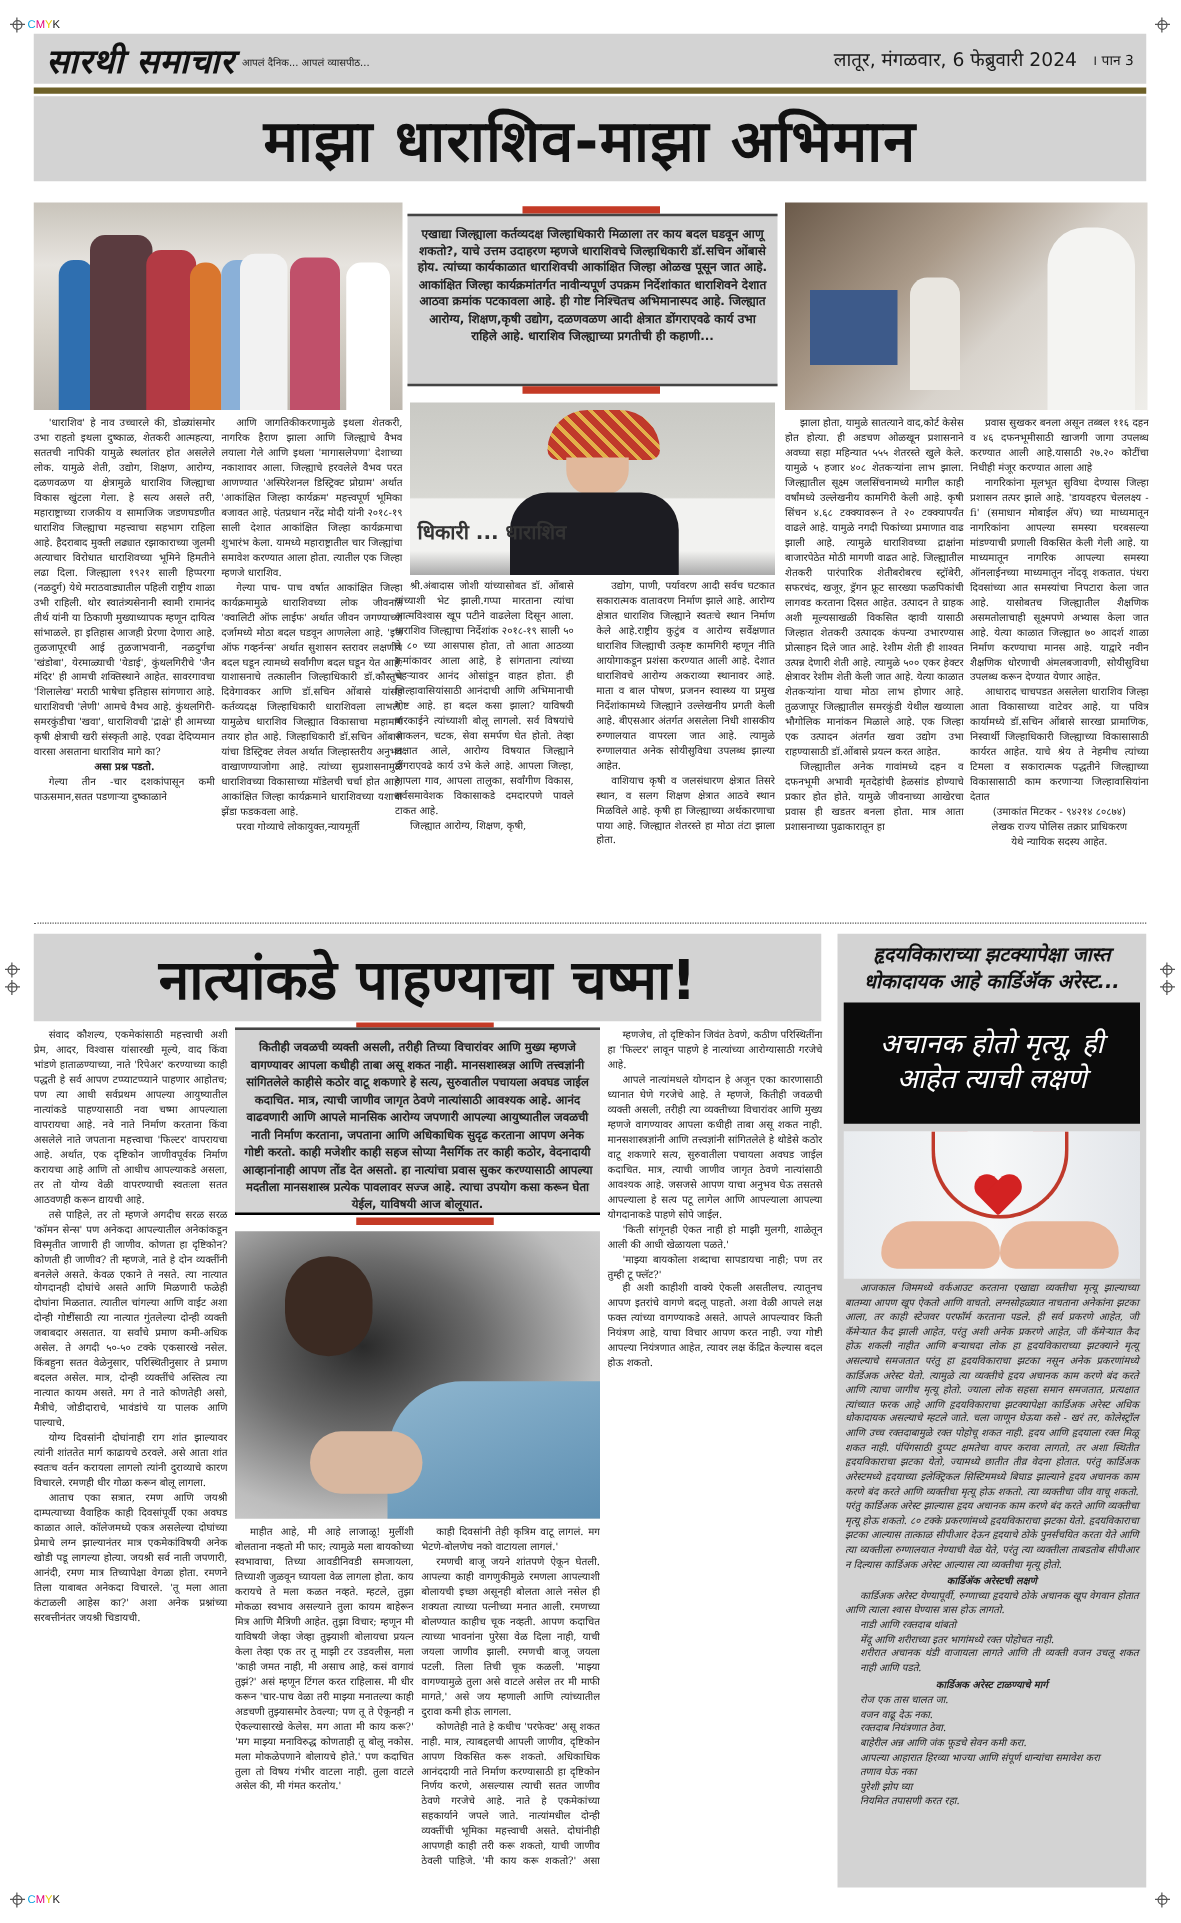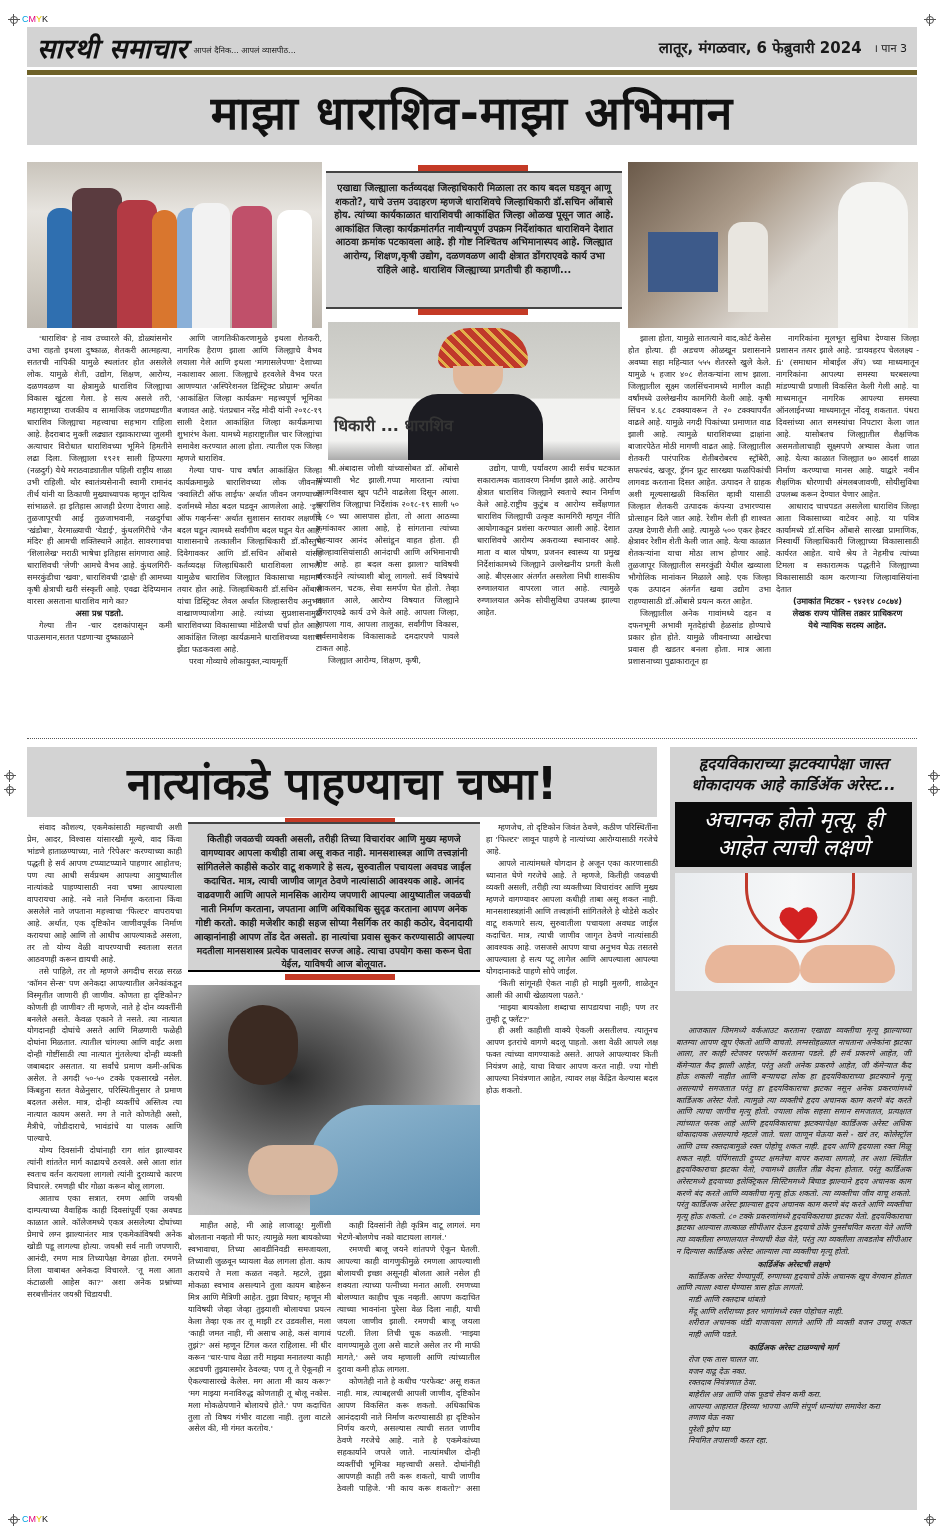--- a/index.html
+++ b/index.html
@@ -7,52 +7,52 @@
   .reg { position: absolute; width: 12px; height: 12px; }
   .reg::before { content: ""; position: absolute; left: 5px; top: 0; width: 1px; height: 12px; background: #555; }
   .reg::after { content: ""; position: absolute; left: 0; top: 5px; width: 12px; height: 1px; background: #555; }
   .reg span { position: absolute; left: 2px; top: 2px; width: 8px; height: 8px; border: 1px solid #555; border-radius: 50%; }
   .cmyk { position: absolute; font-size: 9px; font-family: "Liberation Sans", sans-serif; letter-spacing: 0; }
   .cmyk .c { color: #00a0e0; } .cmyk .m { color: #e0007a; } .cmyk .y { color: #e8c800; } .cmyk .k { color: #111; }
 
   .masthead { position: absolute; left: 27px; top: 27px; width: 890px; height: 40px; background: #d3d3d3; display: flex; align-items: center; padding: 0 10px; }
   .masthead .brand { font-family: "DejaVu Sans", sans-serif; font-weight: bold; font-size: 27px; color: #111; letter-spacing: 0.5px; font-style: italic; }
   .masthead .tagline { font-size: 8px; margin-left: 6px; margin-top: 5px; }
-  .masthead .dateline { margin-left: auto; font-size: 15px; font-weight: bold; font-family: "DejaVu Sans", sans-serif; }
+  .masthead .dateline { margin-left: auto; font-size: 15px; font-weight: normal; font-family: "DejaVu Sans", sans-serif; }
   .masthead .pg { font-size: 11px; margin-left: 12px; font-weight: normal; }
   .olive-rule { position: absolute; left: 27px; top: 70px; width: 890px; height: 5px; background: #6e6128; }
 
   .headline1 { position: absolute; left: 27px; top: 77px; width: 890px; height: 68px; background: #d3d3d3; display: flex; align-items: center; justify-content: center; }
   .headline1 h1 { font-size: 46px; font-weight: bold; color: #111; letter-spacing: 1px; }
 
   .photo { position: absolute; overflow: hidden; }
   .photo-inspection { left: 27px; top: 162px; width: 295px; height: 166px; background: linear-gradient(180deg, #c9c4bb 0%, #e7e4df 30%, #d7d2c9 60%, #bdb7ae 100%); }
   .photo-inspection .p { position: absolute; bottom: 0; border-radius: 12px 12px 0 0; }
   .photo-collector { left: 328px; top: 322px; width: 292px; height: 138px; background: linear-gradient(180deg, #c9c9c4 0%, #d8d8d3 55%, #f2f2f0 56%, #f2f2f0 86%, #aaa 100%); }
   .photo-shop { left: 628px; top: 162px; width: 290px; height: 166px; background: linear-gradient(135deg, #6b5a4a 0%, #a99988 35%, #d8d3cc 60%, #efeeea 100%); }
 
   .callout1 { position: absolute; left: 326px; top: 171px; width: 296px; height: 138px; background: #d3d3d3; border-top: 2px solid #444; border-bottom: 2px solid #444; padding: 8px 8px; text-align: center; font-size: 9.6px; line-height: 1.42; font-weight: bold; color: #222; }
   .redbar { position: absolute; height: 6px; background: #c43a26; }
 
   .col { position: absolute; font-size: 8.1px; line-height: 1.48; text-align: justify; color: #222; overflow: hidden; font-family: "DejaVu Serif", serif; }
   .col p { text-indent: 12px; }
   .col .center { text-align: center; font-weight: bold; text-indent: 0; }
-  .col .sig { text-align: center; font-weight: bold; text-indent: 0; font-family: "DejaVu Sans", sans-serif; }
+  .col .sig { text-align: center; font-weight: normal; text-indent: 0; font-family: "DejaVu Sans", sans-serif; }
   .dotted { position: absolute; left: 27px; top: 738px; width: 890px; border-top: 1px dotted #555; }
 
   .headline2 { position: absolute; left: 27px; top: 747px; width: 630px; height: 70px; background: #d3d3d3; display: flex; align-items: center; justify-content: center; }
   .headline2 h2 { font-size: 44px; font-weight: bold; color: #111; font-family: "DejaVu Sans", sans-serif; }
 
   .callout2 { position: absolute; left: 188px; top: 822px; width: 292px; height: 150px; background: #d3d3d3; border-top: 2px solid #444; border-bottom: 2px solid #000000; padding: 8px 6px; text-align: center; font-size: 9.3px; line-height: 1.5; font-weight: bold; color: #222; }
   .photo-couple { left: 188px; top: 985px; width: 292px; height: 230px; background: radial-gradient(ellipse at 35% 40%, #2a2a2a 0%, #6a6a6a 35%, #bdbdbd 70%, #d9d9d9 100%); }
   .photo-couple .shirt { position: absolute; right: 0; bottom: 0; width: 170px; height: 110px; background: linear-gradient(160deg, #8fb6cf, #5d8fb2); border-radius: 60px 0 0 0; }
 
   .side { position: absolute; left: 670px; top: 747px; width: 247px; height: 763px; background: #d3d3d3; font-style: italic; }
   .side .kicker { text-align: center; font-size: 15.5px; font-weight: bold; line-height: 1.35; padding-top: 7px; color: #111; }
-  .side .blackbox { margin: 6px 5px 0 5px; background: #0b0b0b; color: #fff; text-align: center; font-size: 22px; line-height: 1.3; padding: 4px 4px; }
+  .side .blackbox { margin: 6px 5px 0 5px; background: #0b0b0b; color: #fff; text-align: center; font-size: 22px; line-height: 1.3; padding: 20px 4px; }
   .side .heart-photo { margin: 6px 5px 0 5px; height: 118px; position: relative; background: linear-gradient(90deg, #e9ecef 0%, #f6f7f8 50%, #e3e6ea 100%); overflow: hidden; }
   .heart-photo .steth { position: absolute; left: 70px; top: 0; width: 110px; height: 70px; border: 3px solid #c0392b; border-top: none; border-radius: 0 0 55px 55px; }
   .heart-photo .hand { position: absolute; bottom: 8px; width: 95px; height: 38px; background: #e8b69a; border-radius: 40px 40px 20px 20px; }
   .heart-photo .heart { position: absolute; left: 104px; top: 35px; width: 38px; height: 38px; }
   .heart-photo .heart::before, .heart-photo .heart::after { content: ""; position: absolute; top: 0; width: 20px; height: 32px; background: #d32222; border-radius: 20px 20px 0 0; }
   .heart-photo .heart::before { left: 19px; transform: rotate(-45deg); transform-origin: 0 100%; }
   .heart-photo .heart::after { left: 0; transform: rotate(45deg); transform-origin: 100% 100%; }
   .side .body { position: absolute; left: 6px; top: 278px; width: 235px; font-size: 7.9px; line-height: 1.47; text-align: justify; font-family: "DejaVu Serif", serif; color: #222; }
   .side .body p { text-indent: 12px; }
   .side .body .sub { text-align: center; text-indent: 0; font-weight: bold; margin-top: 2px; }
@@ -139,26 +139,28 @@
   <p>आणि जागतिकीकरणामुळे इथला शेतकरी, नागरिक हैराण झाला आणि जिल्ह्याचे वैभव लयाला गेले आणि इथला 'मागासलेपणा' देशाच्या नकाशावर आला. जिल्ह्याचे हरवलेले वैभव परत आणण्यात 'अस्पिरेशनल डिस्ट्रिक्ट प्रोग्राम' अर्थात 'आकांक्षित जिल्हा कार्यक्रम' महत्त्वपूर्ण भूमिका बजावत आहे. पंतप्रधान नरेंद्र मोदी यांनी २०१८-१९ साली देशात आकांक्षित जिल्हा कार्यक्रमाचा शुभारंभ केला. यामध्ये महाराष्ट्रातील चार जिल्ह्यांचा समावेश करण्यात आला होता. त्यातील एक जिल्हा म्हणजे धाराशिव.</p>
   <p>गेल्या पाच- पाच वर्षात आकांक्षित जिल्हा कार्यक्रमामुळे धाराशिवच्या लोक जीवनात 'क्वालिटी ऑफ लाईफ' अर्थात जीवन जगण्याच्या दर्जामध्ये मोठा बदल घडवून आणलेला आहे. 'इज ऑफ गव्हर्नन्स' अर्थात सुशासन स्तरावर लक्षणीय बदल घडून त्यामध्ये सर्वांगीण बदल घडून येत आहे. याशासनाचे तत्कालीन जिल्हाधिकारी डॉ.कौस्तुभ दिवेगावकर आणि डॉ.सचिन ओंबासे यांसह कर्तव्यदक्ष जिल्हाधिकारी धाराशिवला लाभले. यामुळेच धाराशिव जिल्ह्यात विकासाचा महामार्ग तयार होत आहे. जिल्हाधिकारी डॉ.सचिन ओंबासे यांचा डिस्ट्रिक्ट लेवल अर्थात जिल्हास्तरीय अनुभव वाखाणण्याजोगा आहे. त्यांच्या सुप्रशासनामुळे धाराशिवच्या विकासाच्या मॉडेलची चर्चा होत आहे. आकांक्षित जिल्हा कार्यक्रमाने धाराशिवच्या यशाचा झेंडा फडकवला आहे.</p>
   <p>परवा गोव्याचे लोकायुक्त,न्यायमूर्ती</p>
 </div>
 <div class="col" style="left:316px;top:463px;width:143px;height:270px;">
   <p>श्री.अंबादास जोशी यांच्यासोबत डॉ. ओंबासे यांच्याशी भेट झाली.गप्पा मारताना त्यांचा आत्मविश्वास खूप पटीने वाढलेला दिसून आला. धाराशिव जिल्ह्याचा निर्देशांक २०१८-१९ साली ५० ते ८० च्या आसपास होता, तो आता आठव्या क्रमांकावर आला आहे, हे सांगताना त्यांच्या चेहऱ्यावर आनंद ओसांडून वाहत होता. ही जिल्हावासियांसाठी आनंदाची आणि अभिमानाची गोष्ट आहे. हा बदल कसा झाला? याविषयी बारकाईने त्यांच्याशी बोलू लागलो. सर्व विषयांचे आकलन, चटक, सेवा समर्पण घेत होतो. तेव्हा लक्षात आले, आरोग्य विषयात जिल्ह्याने डोंगराएवढे कार्य उभे केले आहे. आपला जिल्हा, आपला गाव, आपला तालुका, सर्वांगीण विकास, सर्वसमावेशक विकासाकडे दमदारपणे पावले टाकत आहे.</p>
   <p>जिल्ह्यात आरोग्य, शिक्षण, कृषी,</p>
 </div>
 <div class="col" style="left:477px;top:463px;width:143px;height:270px;">
   <p>उद्योग, पाणी, पर्यावरण आदी सर्वच घटकात सकारात्मक वातावरण निर्माण झाले आहे. आरोग्य क्षेत्रात धाराशिव जिल्ह्याने स्वतःचे स्थान निर्माण केले आहे.राष्ट्रीय कुटुंब व आरोग्य सर्वेक्षणात धाराशिव जिल्ह्याची उत्कृष्ट कामगिरी म्हणून नीति आयोगाकडून प्रशंसा करण्यात आली आहे. देशात धाराशिवचे आरोग्य अकराव्या स्थानावर आहे. माता व बाल पोषण, प्रजनन स्वास्थ्य या प्रमुख निर्देशांकामध्ये जिल्ह्याने उल्लेखनीय प्रगती केली आहे. बीएसआर अंतर्गत असलेला निधी शासकीय रुग्णालयात वापरला जात आहे. त्यामुळे रुग्णालयात अनेक सोयीसुविधा उपलब्ध झाल्या आहेत.</p>
+  <p>वाशियाच कृषी व जलसंधारण क्षेत्रात तिसरे स्थान, व सलग शिक्षण क्षेत्रात आठवे स्थान मिळविले आहे. कृषी हा जिल्ह्याच्या अर्थकारणाचा पाया आहे. जिल्ह्यात शेतरस्ते हा मोठा तंटा झाला होता.</p>
 </div>
 <div class="col" style="left:628px;top:333px;width:143px;height:400px;">
   <p>झाला होता, यामुळे सातत्याने वाद,कोर्ट केसेस होत होत्या. ही अडचण ओळखून प्रशासनाने अवघ्या सहा महिन्यात ५५५ शेतरस्ते खुले केले. यामुळे ५ हजार ४०८ शेतकऱ्यांना लाभ झाला. जिल्ह्यातील सूक्ष्म जलसिंचनामध्ये मागील काही वर्षांमध्ये उल्लेखनीय कामगिरी केली आहे. कृषी सिंचन ४.६८ टक्क्यावरून ते २० टक्क्यापर्यंत वाढले आहे. यामुळे नगदी पिकांच्या प्रमाणात वाढ झाली आहे. त्यामुळे धाराशिवच्या द्राक्षांना बाजारपेठेत मोठी मागणी वाढत आहे. जिल्ह्यातील शेतकरी पारंपारिक शेतीबरोबरच स्ट्रॉबेरी, सफरचंद, खजूर, ड्रॅगन फ्रूट सारख्या फळपिकांची लागवड करताना दिसत आहेत. उत्पादन ते ग्राहक अशी मूल्यसाखळी विकसित व्हावी यासाठी जिल्हात शेतकरी उत्पादक कंपन्या उभारण्यास प्रोत्साहन दिले जात आहे. रेशीम शेती ही शाश्वत उत्पन्न देणारी शेती आहे. त्यामुळे ५०० एकर हेक्टर क्षेत्रावर रेशीम शेती केली जात आहे. येत्या काळात शेतकऱ्यांना याचा मोठा लाभ होणार आहे. तुळजापूर जिल्ह्यातील समरकुंडी येथील खव्याला भौगोलिक मानांकन मिळाले आहे. एक जिल्हा एक उत्पादन अंतर्गत खवा उद्योग उभा राहण्यासाठी डॉ.ओंबासे प्रयत्न करत आहेत.</p>
   <p>जिल्ह्यातील अनेक गावांमध्ये दहन व दफनभूमी अभावी मृतदेहांची हेळसांड होण्याचे प्रकार होत होते. यामुळे जीवनाच्या आखेरचा प्रवास ही खडतर बनला होता. मात्र आता प्रशासनाच्या पुढाकारातून हा</p>
 </div>
 <div class="col" style="left:776px;top:333px;width:143px;height:400px;">
+  <p>प्रवास सुखकर बनला असून तब्बल ११६ दहन व ४६ दफनभूमीसाठी खाजगी जागा उपलब्ध करण्यात आली आहे.यासाठी २७.२० कोटींचा निधीही मंजूर करण्यात आला आहे</p>
   <p>नागरिकांना मूलभूत सुविधा देण्यास जिल्हा प्रशासन तत्पर झाले आहे. 'डायवहरप चेललक्ष्य -fi' (समाधान मोबाईल ॲप) च्या माध्यमातून नागरिकांना आपल्या समस्या घरबसल्या मांडण्याची प्रणाली विकसित केली गेली आहे. या माध्यमातून नागरिक आपल्या समस्या ऑनलाईनच्या माध्यमातून नोंदवू शकतात. पंधरा दिवसांच्या आत समस्यांचा निपटारा केला जात आहे. यासोबतच जिल्ह्यातील शैक्षणिक असमतोलाचाही सूक्ष्मपणे अभ्यास केला जात आहे. येत्या काळात जिल्ह्यात ७० आदर्श शाळा निर्माण करण्याचा मानस आहे. याद्वारे नवीन शैक्षणिक धोरणाची अंमलबजावणी, सोयीसुविधा उपलब्ध करून देण्यात येणार आहेत.</p>
   <p>आधाराद चाचपडत असलेला धाराशिव जिल्हा आता विकासाच्या वाटेवर आहे. या पवित्र कार्यामध्ये डॉ.सचिन ओंबासे सारखा प्रामाणिक, निस्वार्थी जिल्हाधिकारी जिल्ह्याच्या विकासासाठी कार्यरत आहेत. याचे श्रेय ते नेहमीच त्यांच्या टिमला व सकारात्मक पद्धतीने जिल्ह्याच्या विकासासाठी काम करणाऱ्या जिल्हावासियांना देतात</p>
   <p class="sig">(उमाकांत मिटकर - ९४२१४ ८०८७४)</p>
   <p class="sig">लेखक राज्य पोलिस तक्रार प्राधिकरण</p>
   <p class="sig">येथे न्यायिक सदस्य आहेत.</p>
 </div>
 
 <div class="dotted"></div>
 
 <div class="headline2">

